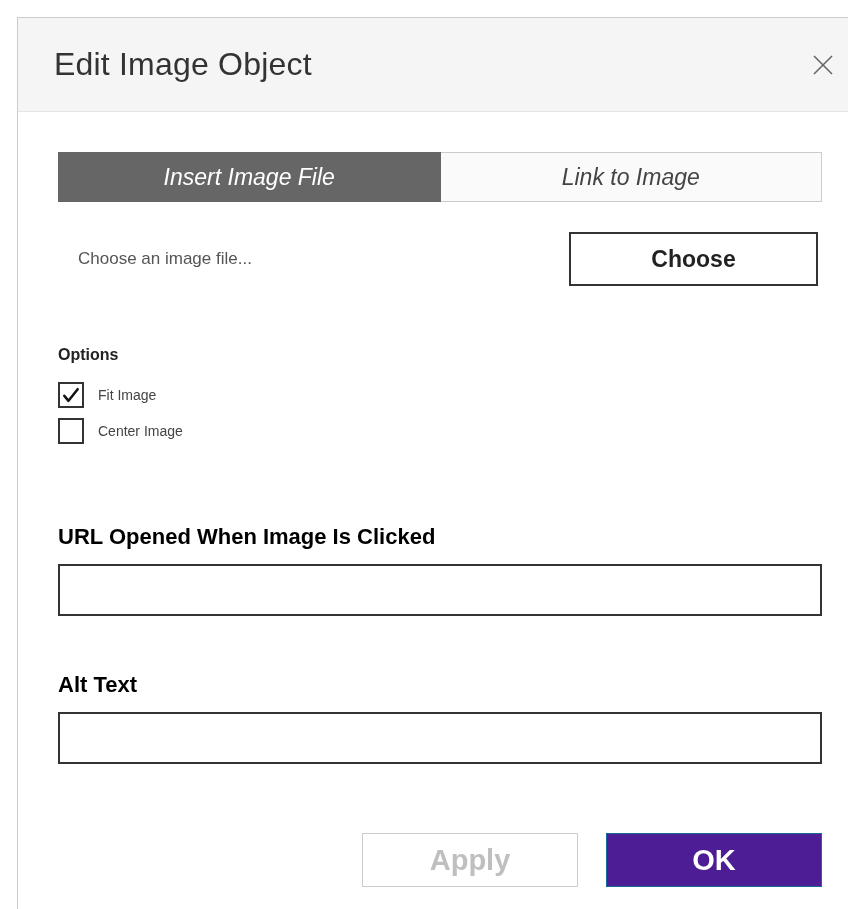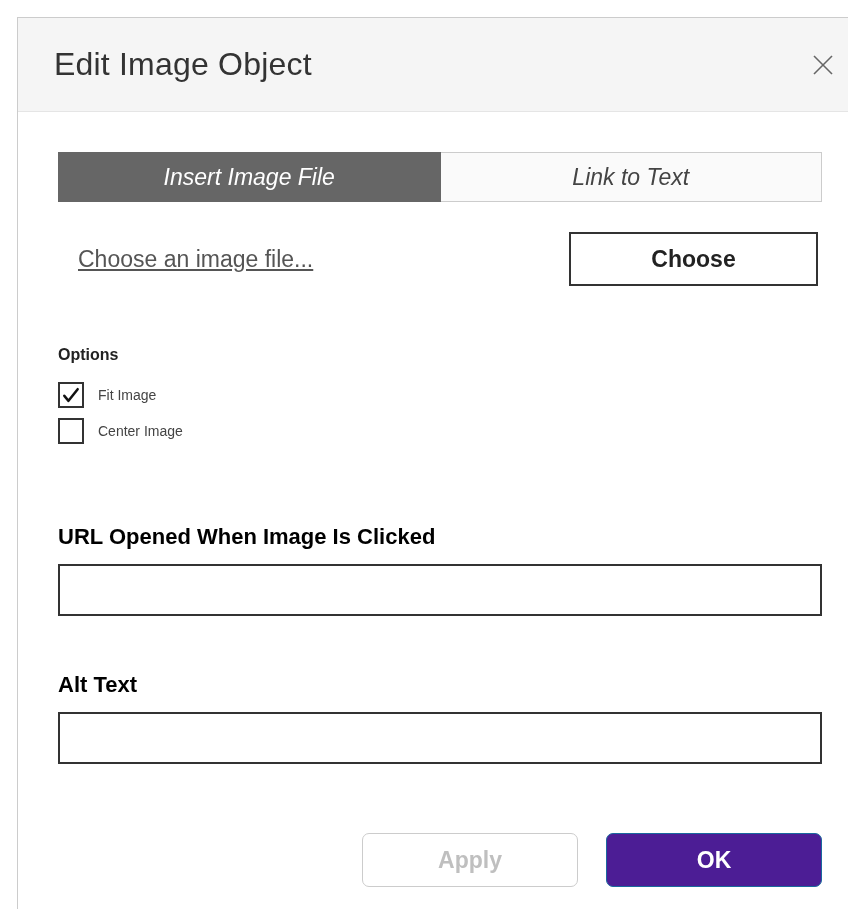--- a/index.html
+++ b/index.html
@@ -73,23 +73,22 @@
     border-left: none;
   }
   .file-row {
     margin-top: 30px;
     display: flex;
     align-items: center;
     justify-content: space-between;
     padding: 0 4px 0 20px;
   }
   .file-label {
-    font-size: 23px;
+    font-size: 17px;
     color: #555;
-    text-decoration: underline;
   }
   .choose-btn {
     width: 249px;
     height: 54px;
     border: 2px solid #333;
     background: #fff;
     font-size: 23px;
     font-weight: 600;
     color: #222;
     cursor: pointer;
@@ -139,24 +138,23 @@
   .footer {
     margin-top: auto;
     padding: 0 40px 36px 40px;
     display: flex;
     justify-content: flex-end;
     gap: 28px;
   }
   .btn {
     width: 216px;
     height: 54px;
-    font-size: 23px;
-    font-weight: 600;
-    cursor: pointer;
-    border-radius: 7px;
+    font-size: 29px;
+    font-weight: 600;
+    cursor: pointer;
   }
   .btn-apply {
     background: #fff;
     border: 1px solid #cccccc;
     color: #bfbfbf;
   }
   .btn-ok {
     background: #4c1d95;
     border: 1px solid #1a699e;
     color: #fff;
@@ -174,21 +172,21 @@
         <line x1="2" y1="2" x2="20" y2="20" stroke="#666" stroke-width="1.6"></line>
         <line x1="20" y1="2" x2="2" y2="20" stroke="#666" stroke-width="1.6"></line>
       </svg>
     </div>
   </div>
 
   <div class="body">
 
     <div class="tabs">
       <div class="tab tab-active">Insert Image File</div>
-      <div class="tab tab-inactive">Link to Text</div>
+      <div class="tab tab-inactive">Link to Image</div>
     </div>
 
     <div class="file-row">
       <div class="file-label">Choose an image file...</div>
       <button class="choose-btn">Choose</button>
     </div>
 
     <div class="section-heading">Options</div>
 
     <div class="checkbox-row">

